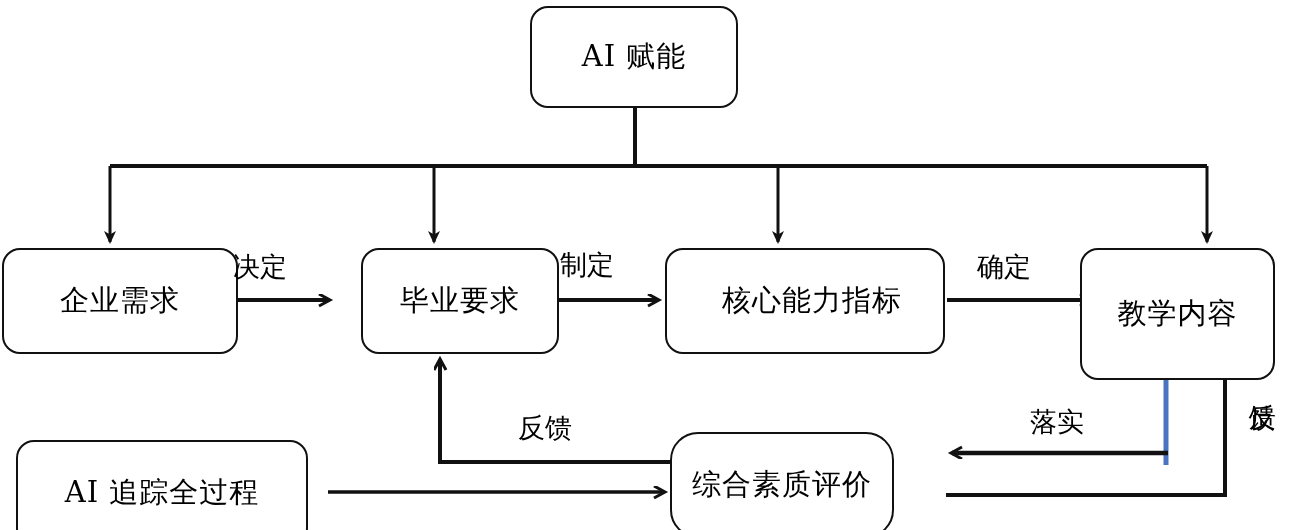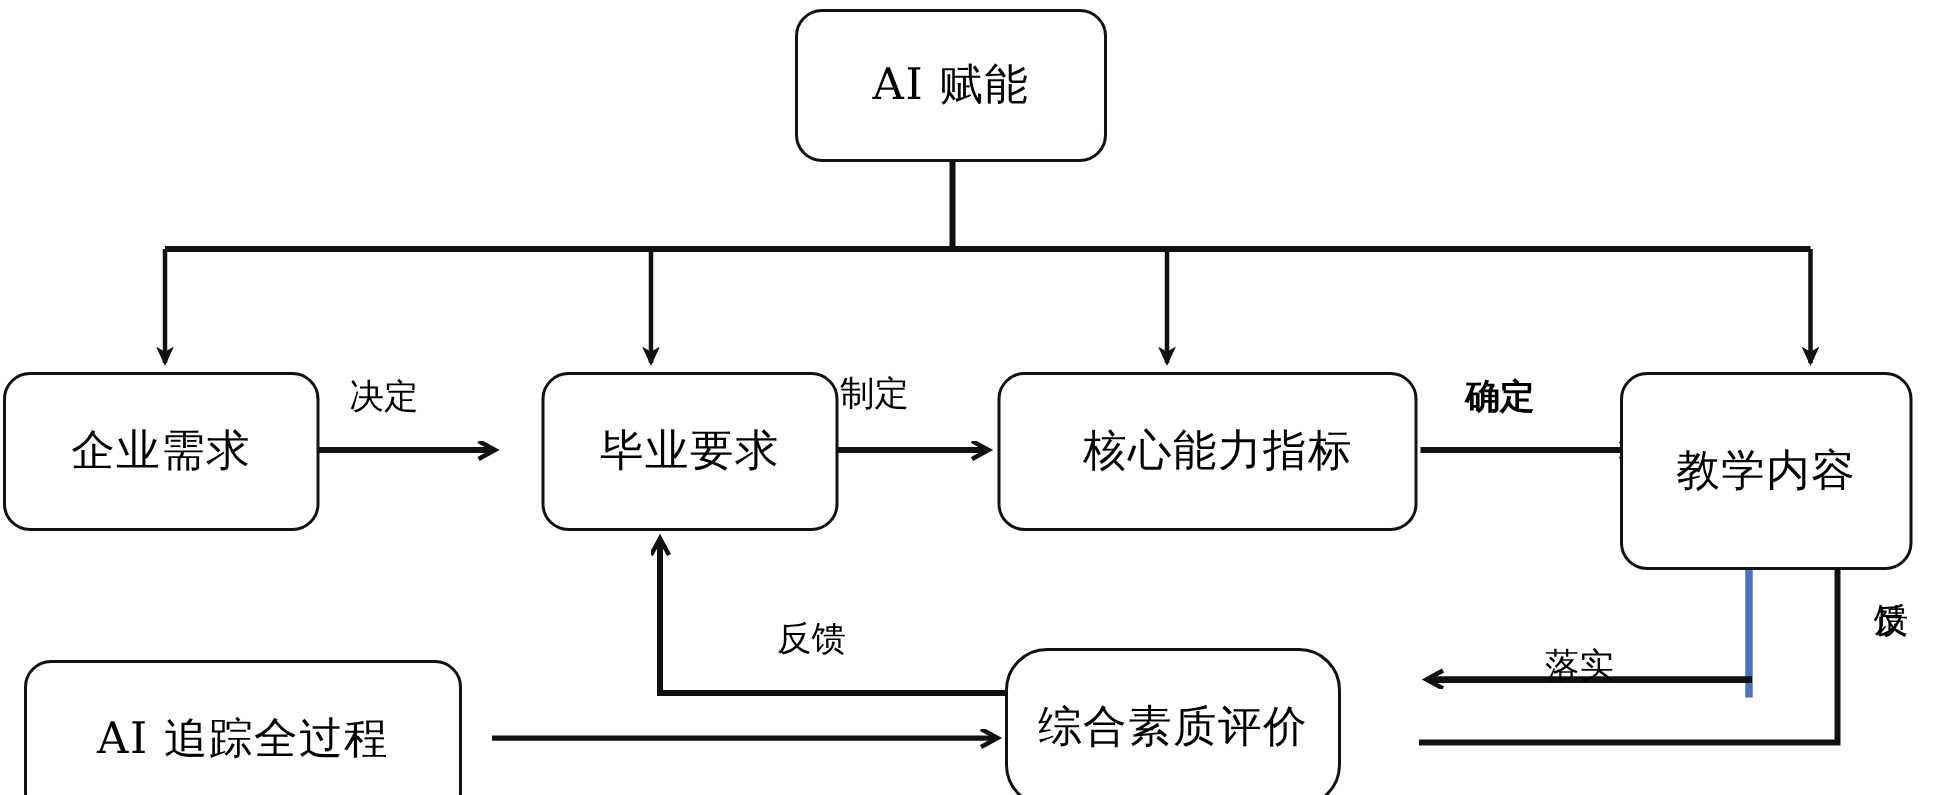--- a/index.html
+++ b/index.html
@@ -36,21 +36,21 @@
     color: #000000;
     font-family: "DejaVu Serif", "Liberation Serif", serif;
     font-size: 29px;
     letter-spacing: 1px;
     white-space: nowrap;
   }
   .edge-label {
     position: absolute;
     color: #000000;
     font-family: "DejaVu Serif", "Liberation Serif", serif;
-    font-size: 23px;
+    font-size: 27px;
     white-space: nowrap;
     line-height: 1.05;
   }
   .edge-label.vertical {
     writing-mode: vertical-rl;
     text-orientation: upright;
     letter-spacing: 2px;
   }
 </style>
 </head>
@@ -88,21 +88,21 @@
     <path d="M1166,352 L1166,465" fill="none" stroke="#4A74C0" stroke-width="5"></path>
     <path d="M1168,453 L952,453" fill="none" stroke="#111111" stroke-width="4.5" marker-end="url(#arrowOpen)"></path>
 
     <path d="M946,495 L1225,495 L1225,358" fill="none" stroke="#111111" stroke-width="4" marker-end="url(#arrowOpen)"></path>
   </svg>
 
   <div class="node" style="left:530px; top:6px; width:208px; height:102px;">
     <span>AI 赋能</span>
   </div>
 
-  <div class="node" style="left:2px; top:248px; width:211px; height:106px;">
+  <div class="node" style="left:2px; top:248px; width:236px; height:106px;">
     <span>企业需求</span>
   </div>
 
   <div class="node" style="left:337px; top:248px; width:198px; height:106px;margin-left:24px;">
     <span>毕业要求</span>
   </div>
 
   <div class="node" style="left:665px; top:248px; width:280px; height:106px;padding-left:14px;">
     <span>核心能力指标</span>
   </div>
@@ -116,21 +116,21 @@
   </div>
 
   <div class="node" style="left:670px; top:432px; width:224px; height:106px;border-radius:28px;">
     <span>综合素质评价</span>
   </div>
 
   <div class="edge-label" style="left:233px; top:253px;">决定</div>
 
   <div class="edge-label" style="left:560px; top:251px;">制定</div>
 
-  <div class="edge-label" style="left:977px; top:253px;font-weight:bold;">确定</div>
+  <div class="edge-label" style="left:977px; top:253px;">确定</div>
 
   <div class="edge-label" style="left:518px; top:414px;">反馈</div>
 
-  <div class="edge-label" style="left:1030px; top:432px;">落实</div>
+  <div class="edge-label" style="left:1030px; top:408px;">落实</div>
 
   <div class="edge-label vertical" style="left:1248px; top:382px;">反馈</div>
 
 </div>
 
 </body></html>

